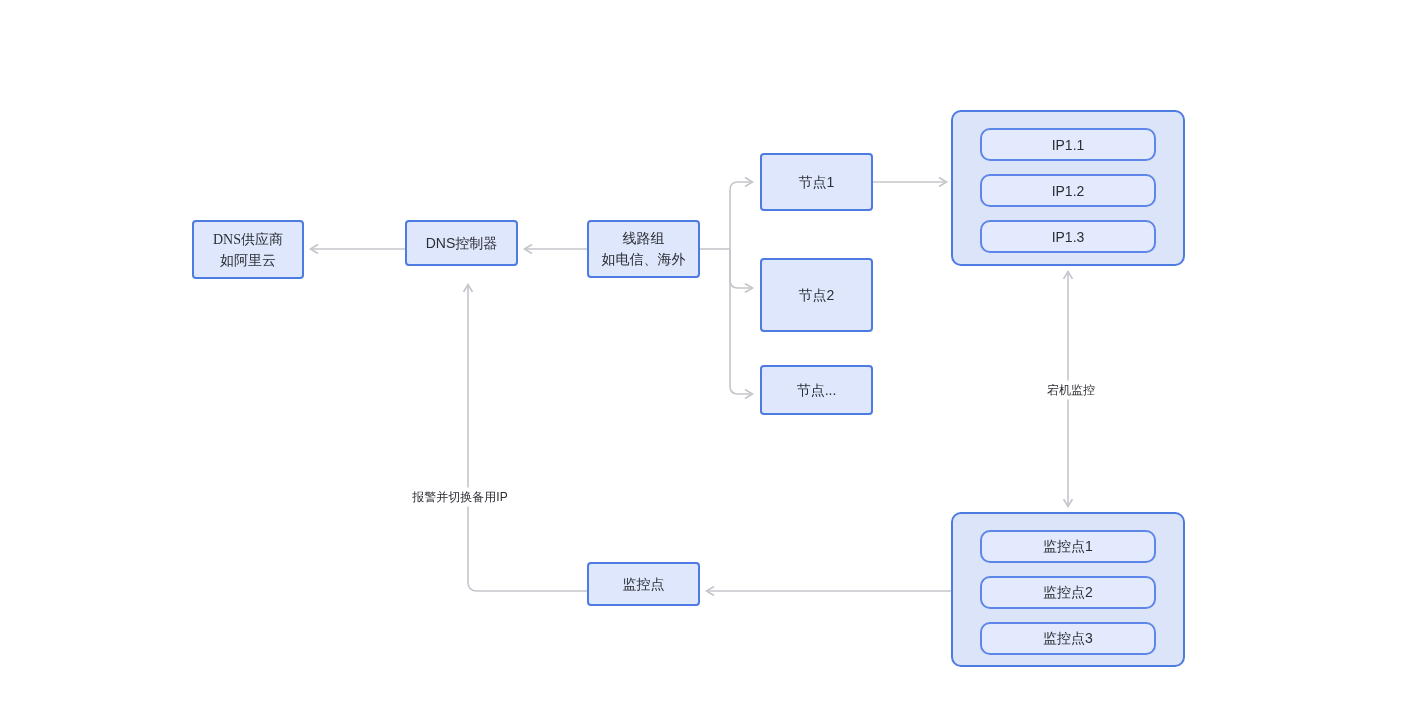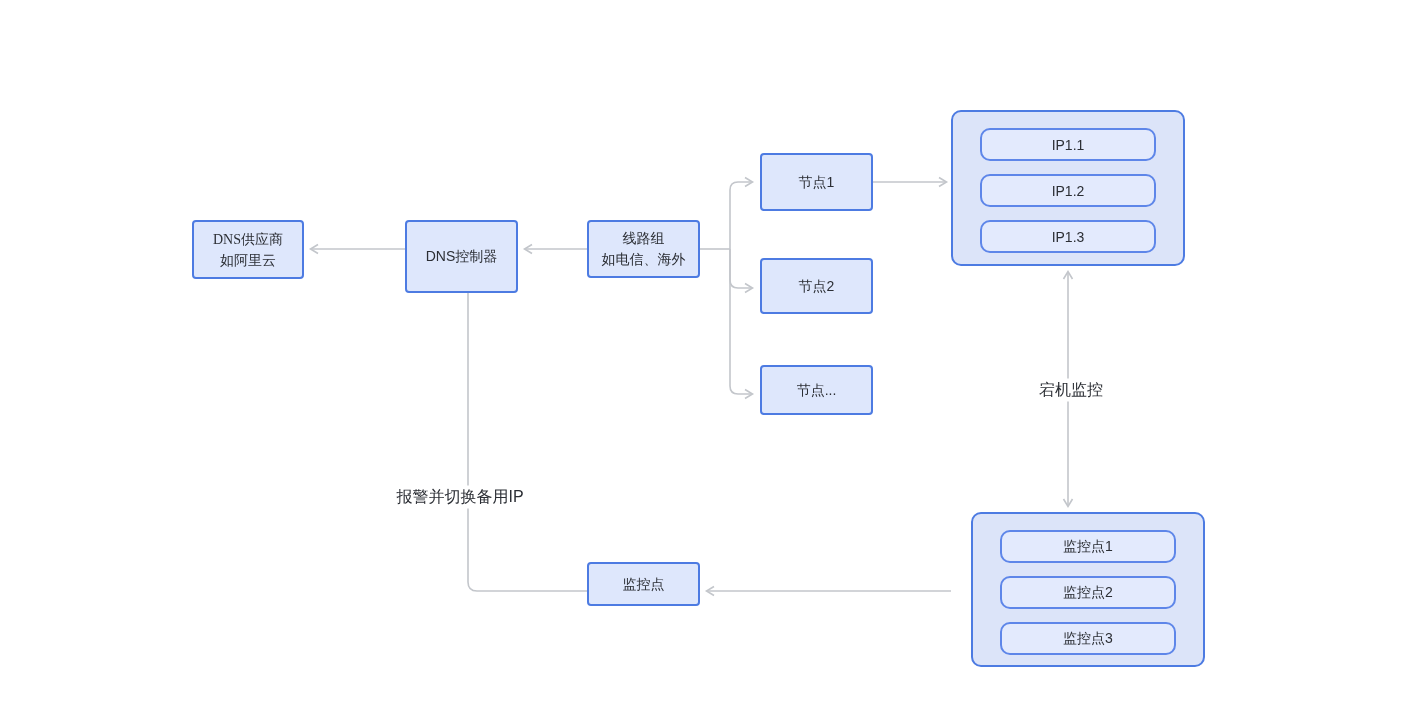--- a/index.html
+++ b/index.html
@@ -67,33 +67,33 @@
     display: flex;
     align-items: center;
     justify-content: center;
     font-size: 14px;
   }
   .edge-label {
     position: absolute;
     transform: translate(-50%, -50%);
     background: var(--background, #ffffff);
     padding: 1px 4px;
-    font-size: 16px;
+    font-size: 12px;
     white-space: nowrap;
   }
   
   #n-provider    { left: 192px; top: 220px; width: 112px; height: 59px; font-family: Liberation Serif, serif; }
-  #n-controller  { left: 405px; top: 220px; width: 113px; height: 73px; }
+  #n-controller  { left: 405px; top: 220px; width: 113px; height: 46px; }
   #n-linegroup   { left: 587px; top: 220px; width: 113px; height: 58px; }
   #n-node1       { left: 760px; top: 153px; width: 113px; height: 58px; }
-  #n-node2       { left: 760px; top: 258px; width: 113px; height: 56px; text-align: right; }
+  #n-node2       { left: 760px; top: 258px; width: 113px; height: 74px; text-align: right; }
   #n-nodemore    { left: 760px; top: 365px; width: 113px; height: 50px; }
   #n-monitorpt   { left: 587px; top: 562px; width: 113px; height: 44px; }
   #g-ip          { left: 951px; top: 110px; width: 234px; height: 156px; }
-  #g-monitor     { left: 951px; top: 512px; width: 234px; height: 155px; margin-left: 20px; }
+  #g-monitor     { left: 951px; top: 512px; width: 234px; height: 155px; }
   #lbl-downtime  { left: 1071px; top: 390px; }
   #lbl-alarm     { left: 460px;  top: 497px; }
 </style>
 </head>
 <body>
 
 <div class="canvas">
 
   <svg class="edges">
     <defs>

